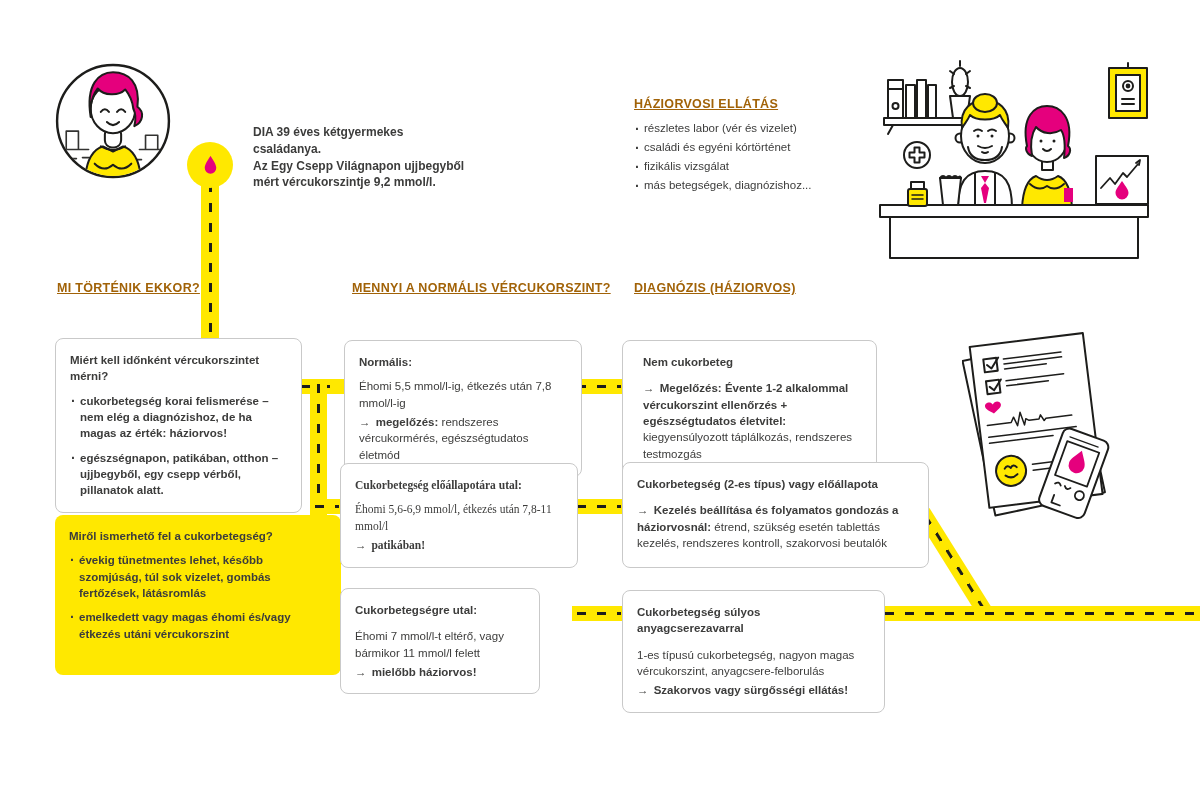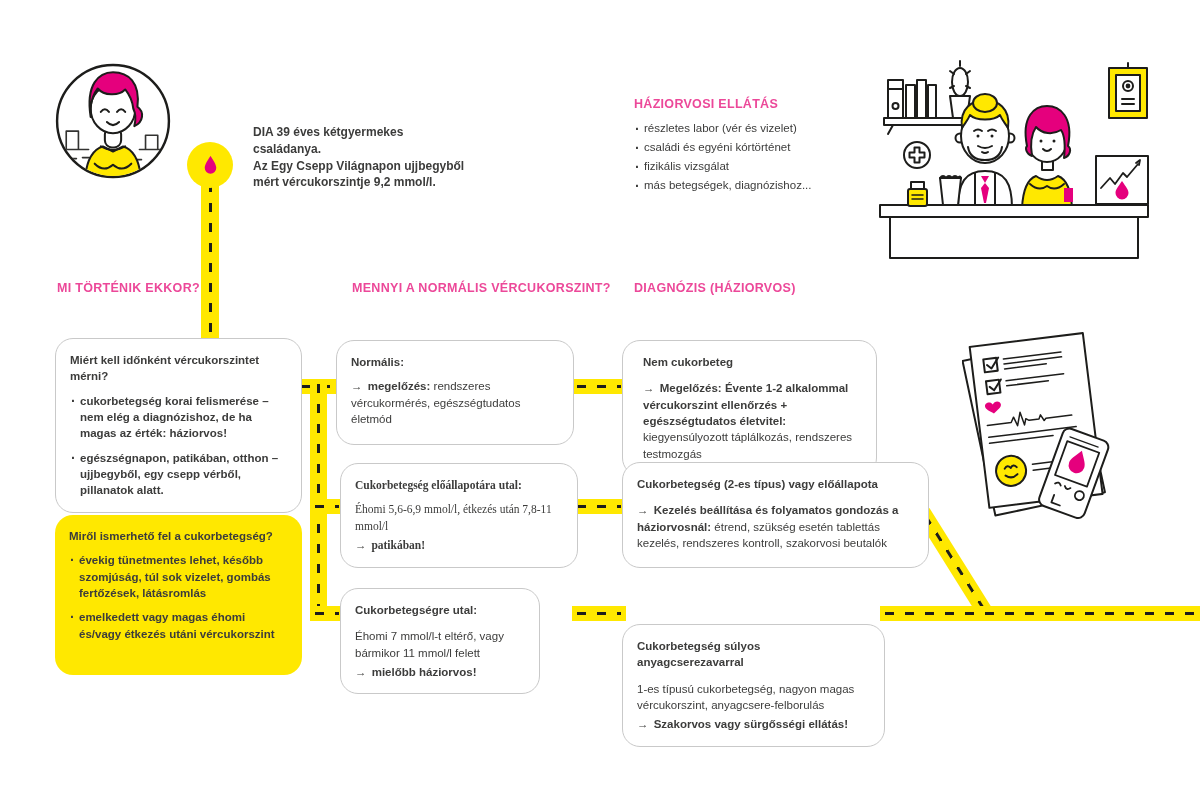--- a/index.html
+++ b/index.html
@@ -1,25 +1,25 @@
 <!DOCTYPE html>
 <html><head>
 <meta charset="utf-8">
 <style>
   html,body { margin:0; padding:0; background:#fff; }
   .canvas {
     position:relative; width:1200px; height:800px; background:#ffffff;
     font-family:"Liberation Sans", sans-serif; color:#3c3c3b; overflow:hidden;
   }
   .heading {
-    position:absolute; font-size:12.5px; font-weight:bold; letter-spacing:.3px; color:#ec4899;
+    position:absolute; font-size:12.5px; font-weight:bold; letter-spacing:.3px; color:#a16207;text-decoration:underline;
   }
   
   .card {
-    position:absolute; background:#fff; border:1.3px solid #c9c9c9; border-radius:18px;
+    position:absolute; background:#fff; border:1.3px solid #c9c9c9; border-radius:8px;
     padding:13px 14px; box-sizing:border-box; font-size:11.5px; line-height:1.42; color:#3c3c3b;
   }
   .card .title { font-weight:bold; font-size:11.5px; margin:0 0 8px 0; }
   .card.yellow { background:#ffe800; border:none; }
   .bullet { position:relative; padding-left:10px; margin-top:8px;font-weight:bold; }
   .bullet::before { content:"·"; position:absolute; left:1px; top:-1px; font-weight:bold; font-size:14px; }
   .action { margin-top:3px; }
   .action.gap { margin-top:10px; }
   .arr { font-weight:bold; margin-right:2px; }
   .body-text { margin-top:0; }
@@ -212,28 +212,29 @@
   <div class="heading" style="left:57px; top:281px;">MI TÖRTÉNIK EKKOR?</div>
   <div class="heading" style="left:352px; top:281px;">MENNYI A NORMÁLIS VÉRCUKORSZINT?</div>
   <div class="heading" style="left:634px; top:281px;">DIAGNÓZIS (HÁZIORVOS)</div>
 
   <div class="card" style="left:55px; top:338px; width:247px; min-height:162px;">
     <div class="title">Miért kell időnként vércukorszintet mérni?</div>
     <div class="bullet">cukorbetegség korai felismerése – nem elég a diagnózishoz, de ha magas az érték: háziorvos!</div>
     <div class="bullet">egészségnapon, patikában, otthon – ujjbegyből, egy csepp vérből, pillanatok alatt.</div>
   </div>
 
-  <div class="card yellow" style="left:55px; top:515px; width:247px; min-height:160px;">
+  <div class="card yellow" style="left:55px; top:515px; width:286px; min-height:160px;">
     <div class="title">Miről ismerhető fel a cukorbetegség?</div>
     <div class="bullet">évekig tünetmentes lehet, később szomjúság, túl sok vizelet, gombás fertőzések, látásromlás</div>
     <div class="bullet">emelkedett vagy magas éhomi és/vagy étkezés utáni vércukorszint</div>
   </div>
 
-  <div class="card" style="left:336px; top:340px; width:238px; min-height:105px;">
+  <div class="card" style="left:344px; top:340px; width:238px; min-height:105px;">
     <div class="title">Normális:</div>
+    <div class="body-text">Éhomi 5,5 mmol/l-ig, étkezés után 7,8 mmol/l-ig</div>
     <div class="action">
       <span class="arr">→</span>
       <b>megelőzés:</b>
       <span>rendszeres vércukormérés, egészségtudatos életmód</span>
     </div>
   </div>
 
   <div class="card" style="left:340px; top:463px; width:238px; min-height:105px;font-family:Liberation Serif, serif;">
     <div class="title">Cukorbetegség előállapotára utal:</div>
     <div class="body-text">Éhomi 5,6-6,9 mmol/l, étkezés után 7,8-11 mmol/l</div>
@@ -265,21 +266,21 @@
 
   <div class="card" style="left:622px; top:462px; width:307px; min-height:106px;">
     <div class="title">Cukorbetegség (2-es típus) vagy előállapota</div>
     <div class="action gap">
       <span class="arr">→</span>
       <b>Kezelés beállítása és folyamatos gondozás a háziorvosnál:</b>
       <span>étrend, szükség esetén tablettás kezelés, rendszeres kontroll, szakorvosi beutalók</span>
     </div>
   </div>
 
-  <div class="card" style="left:622px; top:624px; width:263px; min-height:94px;">
+  <div class="card" style="left:622px; top:590px; width:263px; min-height:94px;">
     <div class="title">Cukorbetegség súlyos anyagcserezavarral</div>
     <div class="body-text gap">1-es típusú cukorbetegség, nagyon magas vércukorszint, anyagcsere-felborulás</div>
     <div class="action">
       <span class="arr">→</span>
       <b>Szakorvos vagy sürgősségi ellátás!</b>
       <span></span>
     </div>
   </div>
 
 </div>

